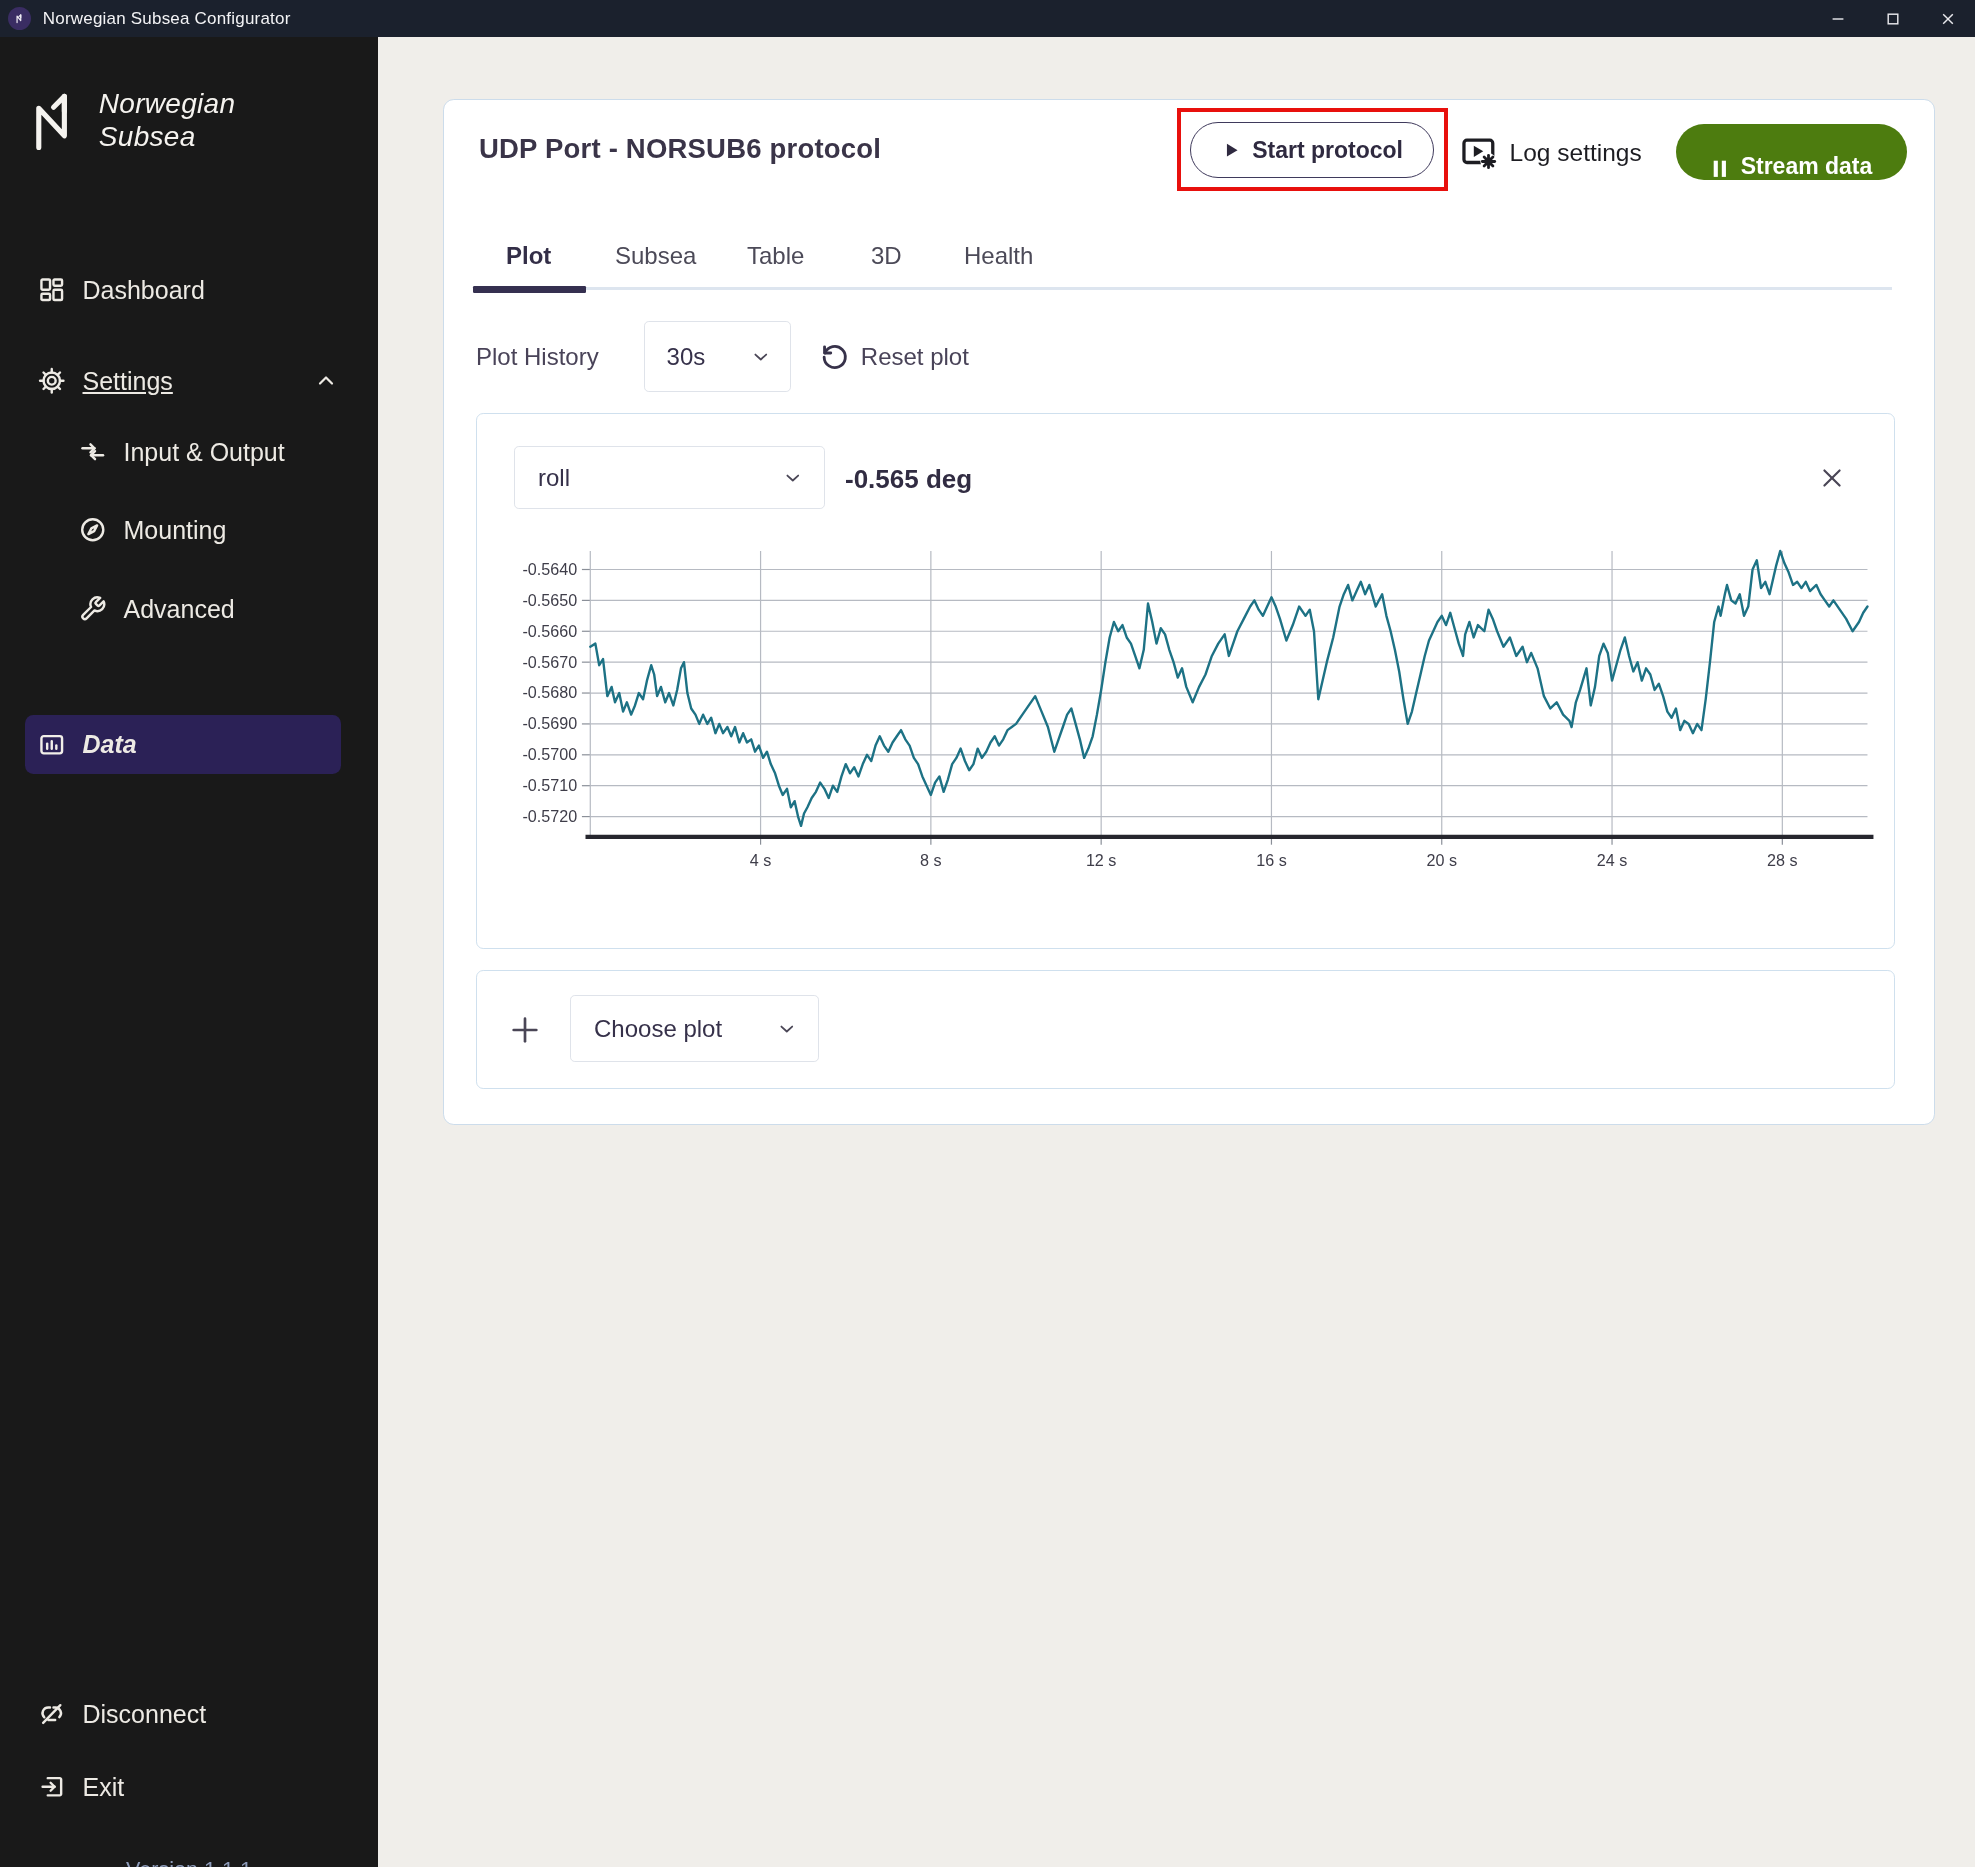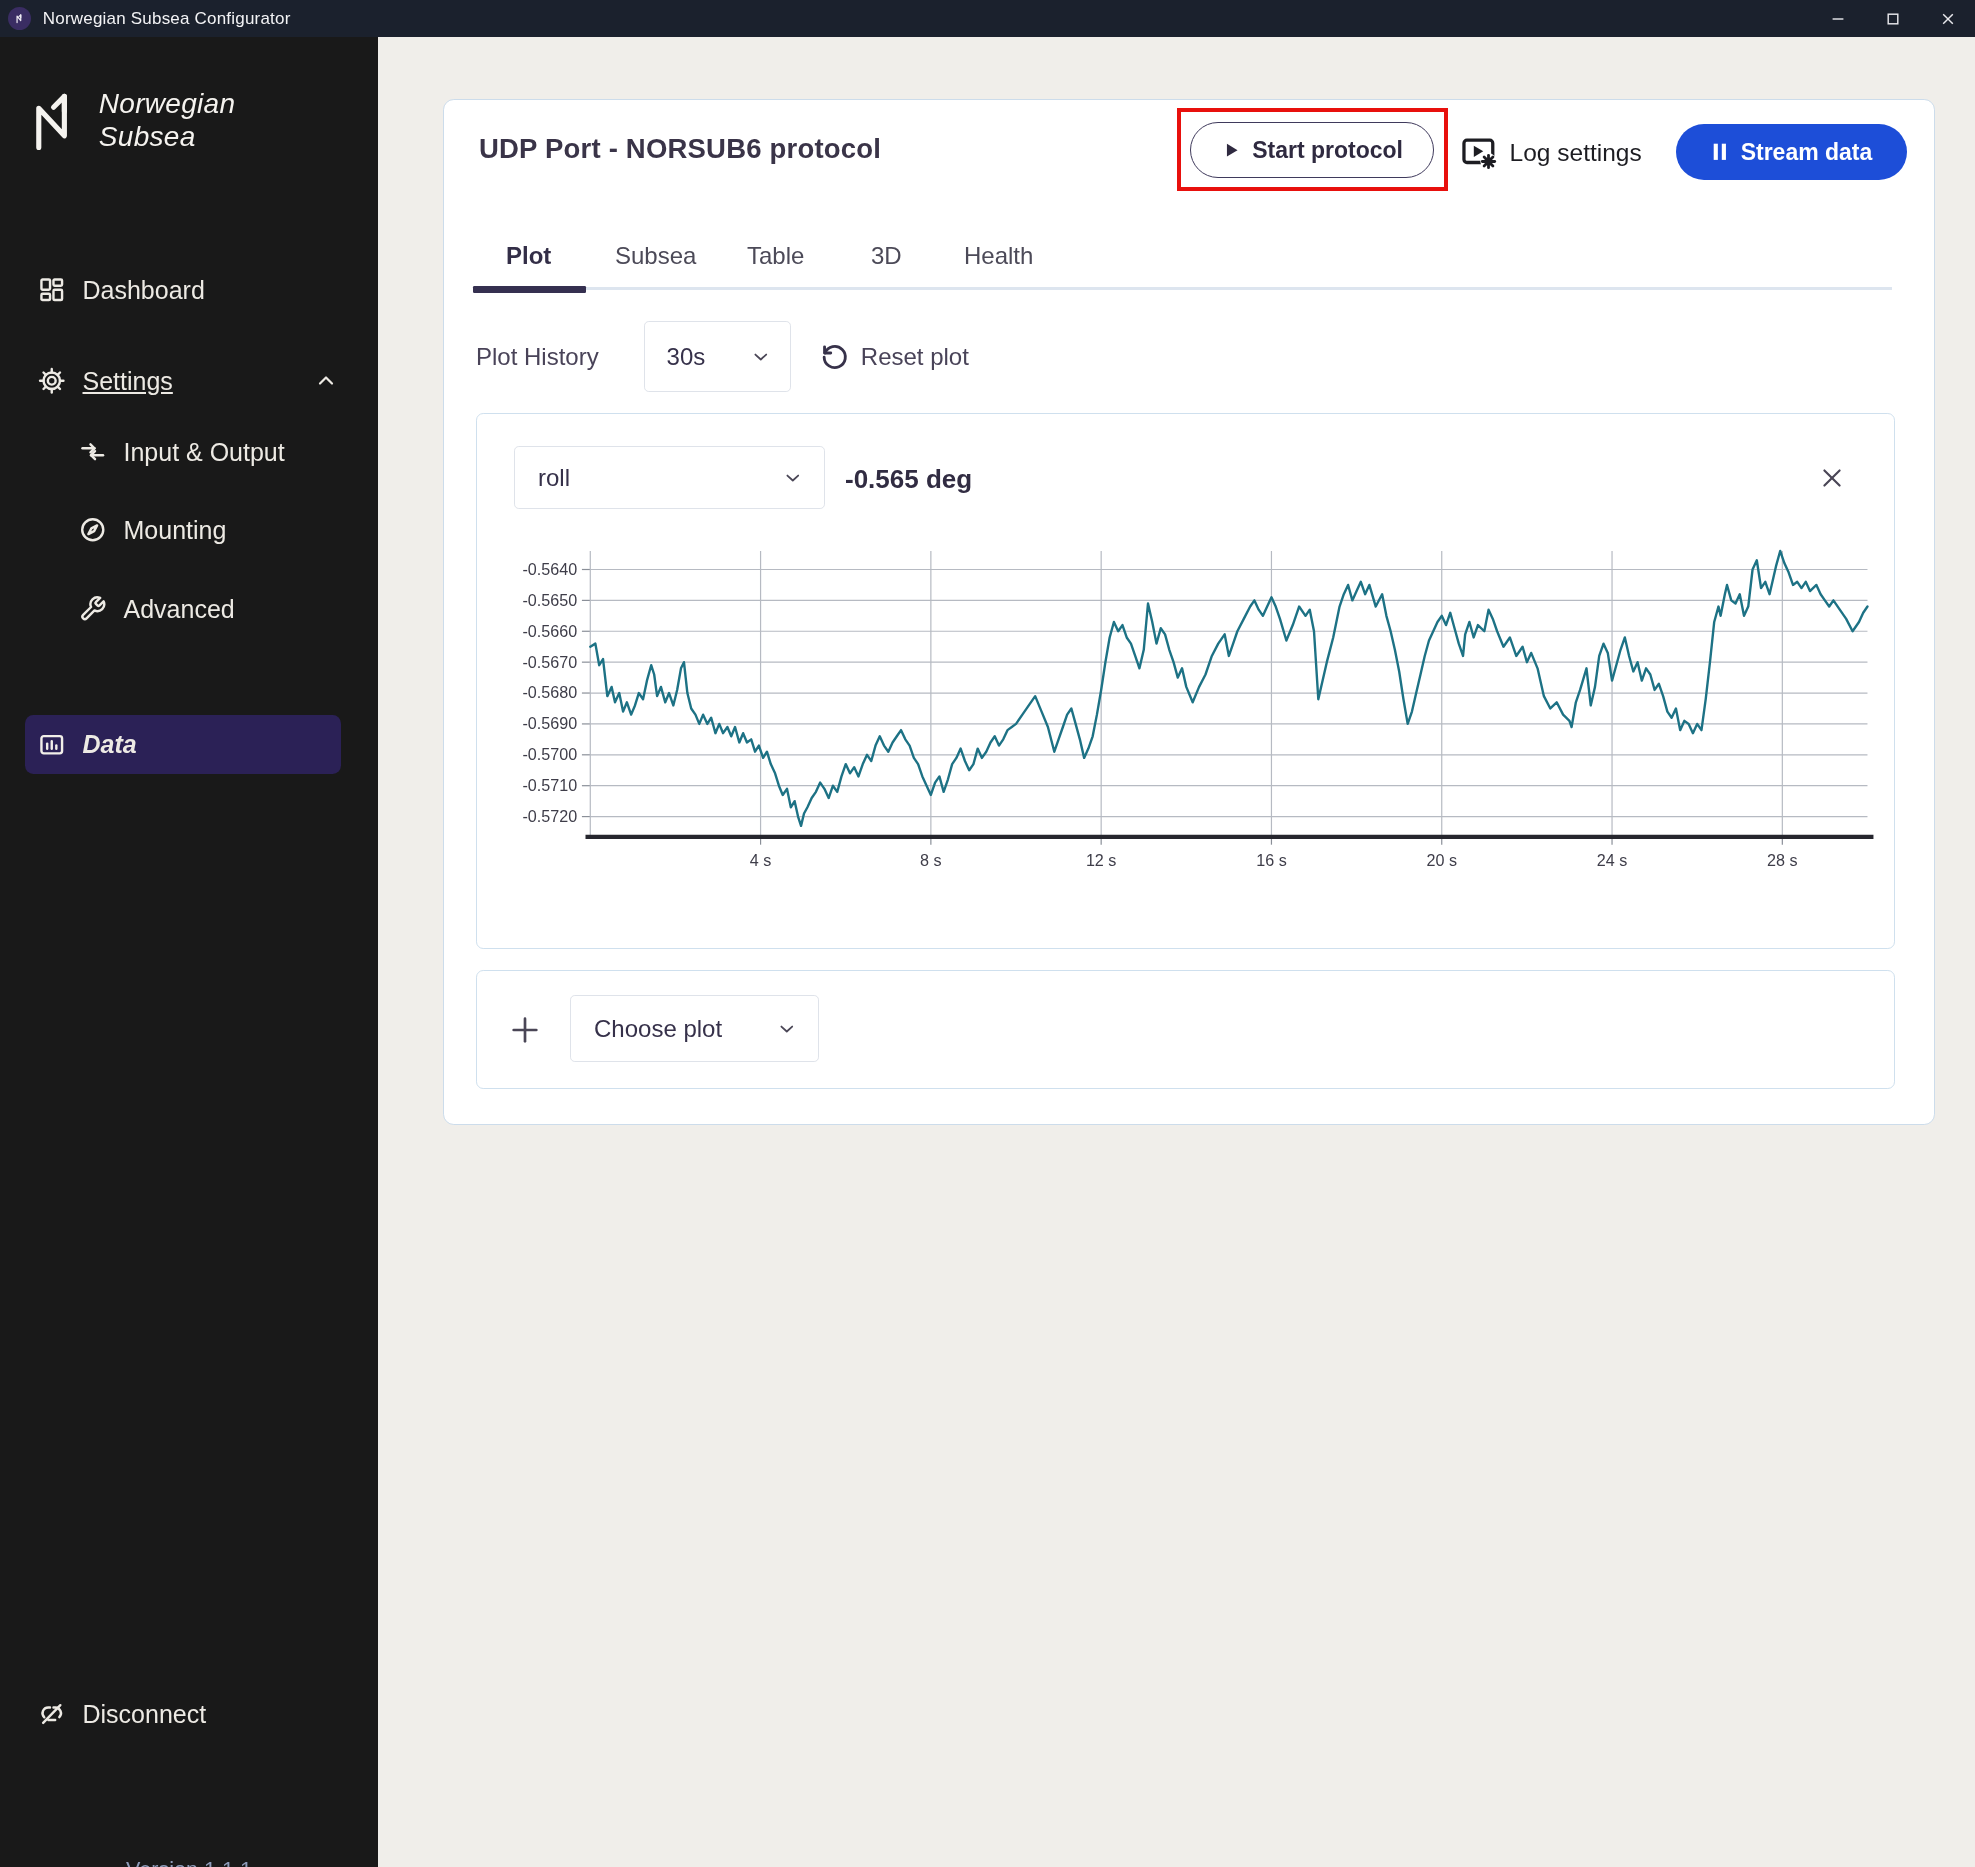--- a/index.html
+++ b/index.html
@@ -60,22 +60,22 @@
   .red-box{left:1177px;top:108px;width:271px;height:83px;border:4.2px solid #e8100d;box-sizing:border-box;}
   .btn-start{
     left:1190px;top:122px;width:244px;height:56px;
     border:1.8px solid #3f3a5c;border-radius:598px;background:#fff;
     display:flex;align-items:center;justify-content:center;cursor:pointer;box-sizing:border-box;
   }
   .btn-start .lbl{font-size:23px;font-weight:bold;color:#2f2a40;margin-left:10.8px;}
   .log-settings{left:1460px;top:123px;height:60px;display:flex;align-items:center;cursor:pointer;}
   .log-settings .lbl{font-size:24.5px;color:#1d1d22;margin-left:9.6px;}
   .btn-stream{
-    left:1676px;top:124px;width:231px;height:56px;border-radius:598px;background:#1d4ed8;
-    display:flex;align-items:center;justify-content:center;cursor:pointer;
+    left:1676px;top:124px;width:231px;height:56px;border-radius:598px;background:#4d7c0f;
+    display:flex;align-items:flex-end;justify-content:center;cursor:pointer;
   }
   .btn-stream .lbl{font-size:23px;font-weight:bold;color:#ffffff;margin-left:12px;}
 
   
   .tab{top:242px;font-size:24px;color:#4c4a58;cursor:pointer;}
   .tab.active{font-weight:bold;color:#332e47;}
   .tab-line{left:473px;top:287px;width:1419px;height:3px;background:#dde5ef;}
   .tab-line-active{left:473px;top:286px;width:113px;height:6.6px;background:#353050;border-radius:1.2px;}
 
   
@@ -236,20 +236,30 @@
       <g fill="none" stroke="#edeae4" stroke-width="2.1" stroke-linecap="round">
         <path d="M10.5 6.5 H9 a5 5 0 0 0 -3.5 8.6"></path>
         <path d="M13.5 6.5 H15 a5 5 0 0 1 3.6 8.5"></path>
         <path d="M9 17.5 H15"></path>
         <line x1="4.5" y1="20" x2="19.5" y2="4.5"></line>
       </g>
     </svg>
     <span class="lbl">Disconnect</span>
   </div>
 
+  <div class="abs nav-item" style="top:1719px;">
+    <svg class="ic" viewBox="0 0 24 24">
+      <g fill="none" stroke="#edeae4" stroke-width="2.1" stroke-linecap="round" stroke-linejoin="round">
+        <path d="M8.5 4.5 H19 a1.2 1.2 0 0 1 1.2 1.2 V18.3 a1.2 1.2 0 0 1 -1.2 1.2 H8.5"></path>
+        <path d="M4 12 H14.5"></path>
+        <path d="M11 8.5 L14.5 12 L11 15.5"></path>
+      </g>
+    </svg>
+    <span class="lbl">Exit</span>
+  </div>
 
   <div class="abs version">Version 1.1.1</div>
 </div>
 
 <div class="abs outer-card"></div>
 
 <div class="abs page-title">UDP Port - NORSUB6 protocol</div>
 
 <div class="abs red-box"></div>
 

